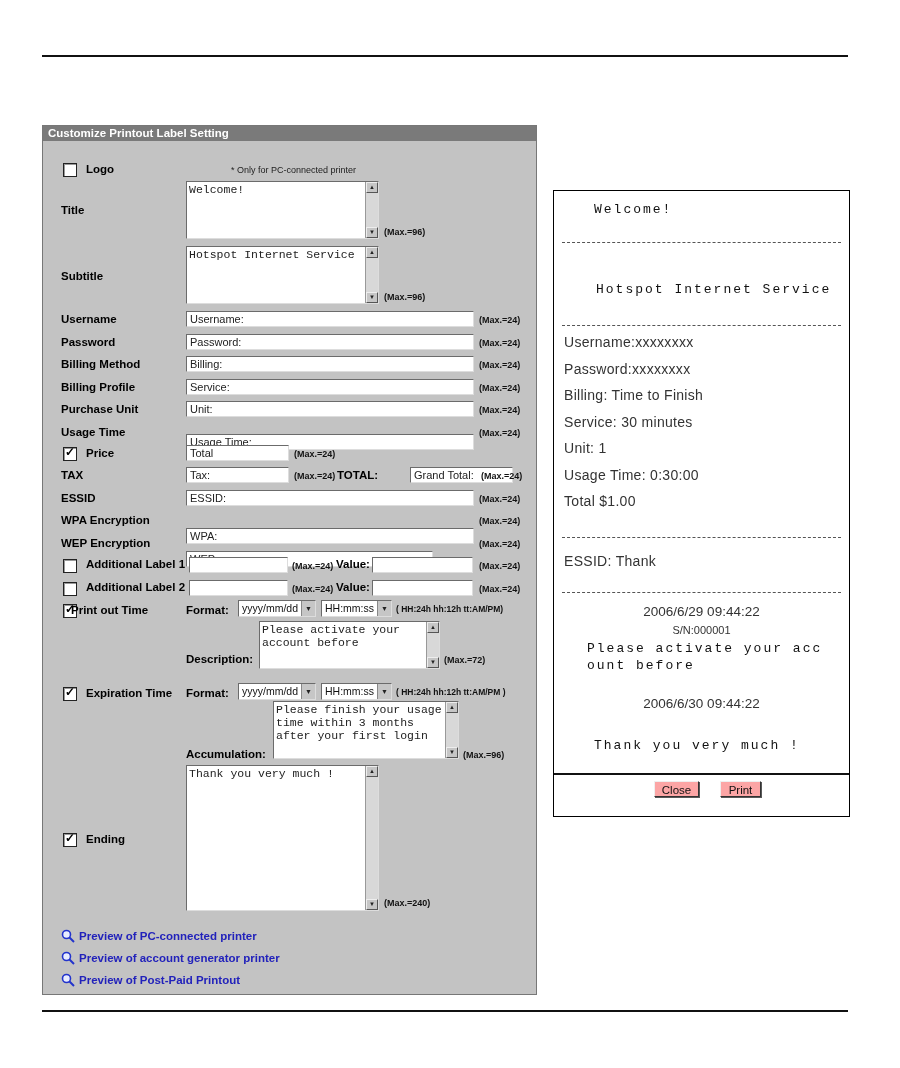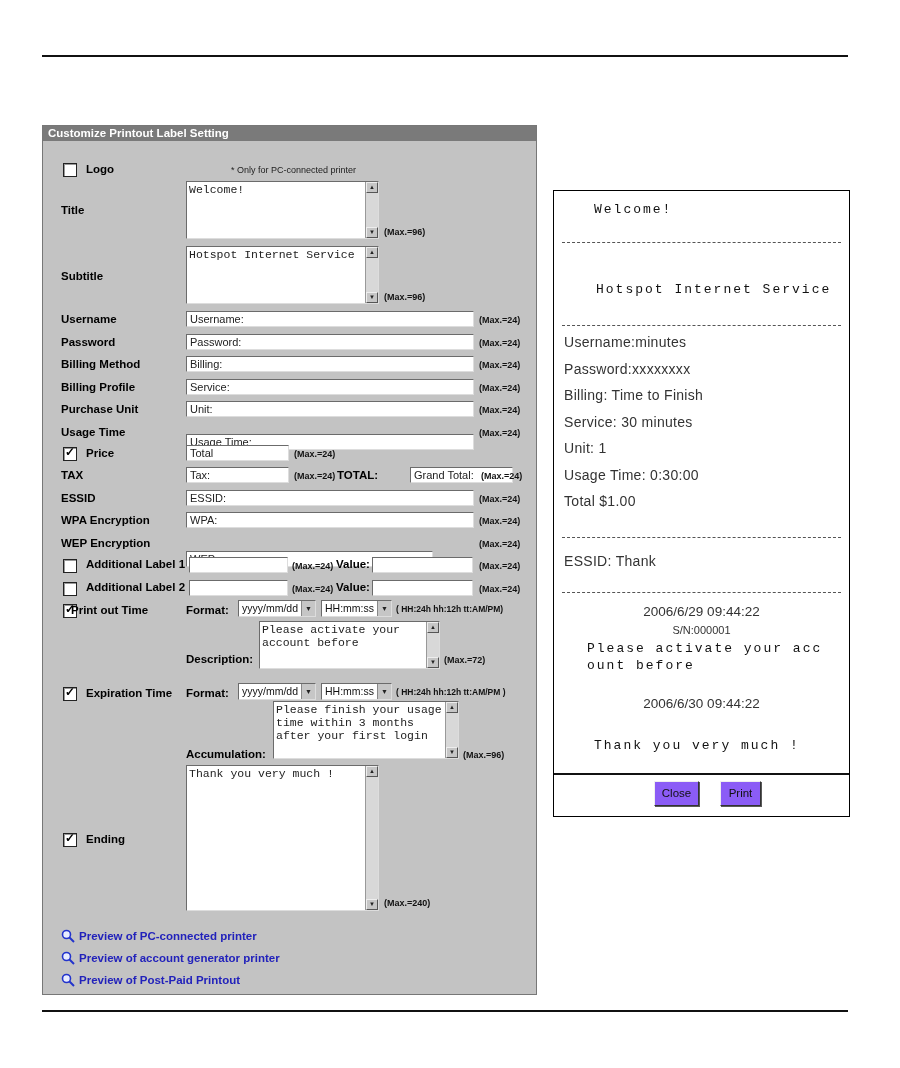--- a/index.html
+++ b/index.html
@@ -25,21 +25,21 @@
   .dd-btn{position:absolute;right:0;top:0;width:14px;height:100%;background:#c6c6c6;border-left:1px solid #888;font-size:7px;text-align:center;line-height:15px;color:#222;box-sizing:border-box;}
   .plink{position:absolute;display:flex;align-items:center;gap:4px;color:#2222bb;font:bold 11.5px "Liberation Sans",sans-serif;cursor:pointer;white-space:nowrap;}
   
   .preview{position:absolute;left:553px;top:190px;width:295px;height:625px;background:#fff;border:1px solid #000;box-sizing:content-box;}
   .pm{position:absolute;font:13px "Liberation Mono",monospace;letter-spacing:2px;color:#111;white-space:pre;line-height:17px;}
   .ps{position:absolute;font:14px "Liberation Sans",sans-serif;color:#333;letter-spacing:.3px;white-space:nowrap;}
   .pc{position:absolute;left:0;right:0;text-align:center;font:13.5px "Liberation Sans",sans-serif;color:#333;white-space:nowrap;}
   .pc.small{font-size:11px;}
   .dash{position:absolute;left:8px;right:8px;border-top:1px dashed #555;}
   .sep{position:absolute;left:0;right:0;border-top:2px solid #111;}
-  .btn{position:absolute;height:25px;background:#8b5cf6;border:1px solid;border-color:#efefef #333 #333 #efefef;box-shadow:1px 1px 0 rgba(0,0,0,.65);font:11.5px "Liberation Sans",sans-serif;text-align:center;line-height:15px;box-sizing:border-box;color:#111;cursor:pointer;}
+  .btn{position:absolute;height:16px;background:#fca5a5;border:1px solid;border-color:#efefef #333 #333 #efefef;box-shadow:1px 1px 0 rgba(0,0,0,.65);font:11.5px "Liberation Sans",sans-serif;text-align:center;line-height:15px;box-sizing:border-box;color:#111;cursor:pointer;}
   .mag{flex:0 0 auto;}
 </style>
 </head>
 <body>
 
 <div class="rule" style="top:55px"></div>
 <div class="rule" style="top:1010px"></div>
 
 <div class="dialog">
   <div class="titlebar">Customize Printout Label Setting</div>
@@ -102,21 +102,21 @@
   <span class="max" style="left:251px;top:345px">(Max.=24)</span>
   <span class="lbl" style="left:294px;top:343px">TOTAL:</span>
   <input class="tin" style="left: 331px; top: 341px; width: 103px; margin-left: 36px;" value="Grand Total:">
   <span class="max" style="left:438px;top:345px">(Max.=24)</span>
 
   <span class="lbl" style="left:18px;top:366px">ESSID</span>
   <input class="tin" style="left: 143px; top: 364px; width: 288px;" value="ESSID:">
   <span class="max" style="left:436px;top:368px">(Max.=24)</span>
 
   <span class="lbl" style="left:18px;top:388px">WPA Encryption</span>
-  <input class="tin" style="left: 143px; top: 386px; width: 288px;" value="WPA:">
+  <input class="tin" style="left: 143px; top: 402px; width: 288px;" value="WPA:">
   <span class="max" style="left:436px;top:390px">(Max.=24)</span>
 
   <span class="lbl" style="left:18px;top:411px">WEP Encryption</span>
   <input class="tin" style="left: 143px; top: 425px; width: 247px;" value="WEP:">
   <span class="max" style="left:436px;top:413px">(Max.=24)</span>
 
   <span class="cb" style="left:20px;top:433px"></span>
   <span class="lbl" style="left:43px;top:432px">Additional Label 1</span>
   <input class="tin" style="left: 146px; top: 431px; width: 99px;" value="">
   <span class="max" style="left:249px;top:435px">(Max.=24)</span>
@@ -211,21 +211,21 @@
     <span>Preview of Post-Paid Printout</span>
   </div>
 </div>
 
 <div class="preview">
   <div class="pm" style="left:40px;top:10px">Welcome!</div>
   <div class="dash" style="top:51px"></div>
   <div class="pm" style="left:42px;top:90px">Hotspot Internet Service</div>
   <div class="dash" style="top:134px"></div>
 
-  <div class="ps" style="left:10px;top:143px">Username:minutes</div>
+  <div class="ps" style="left:10px;top:143px">Username:xxxxxxxx</div>
   <div class="ps" style="left:10px;top:170px">Password:xxxxxxxx</div>
   <div class="ps" style="left:10px;top:196px">Billing: Time to Finish</div>
   <div class="ps" style="left:10px;top:223px">Service: 30 minutes</div>
   <div class="ps" style="left:10px;top:249px">Unit: 1</div>
   <div class="ps" style="left:10px;top:276px">Usage Time: 0:30:00</div>
   <div class="ps" style="left:10px;top:302px">Total $1.00</div>
 
   <div class="dash" style="top:346px"></div>
   <div class="ps" style="left:10px;top:362px">ESSID: Thank</div>
   <div class="dash" style="top:401px"></div>

